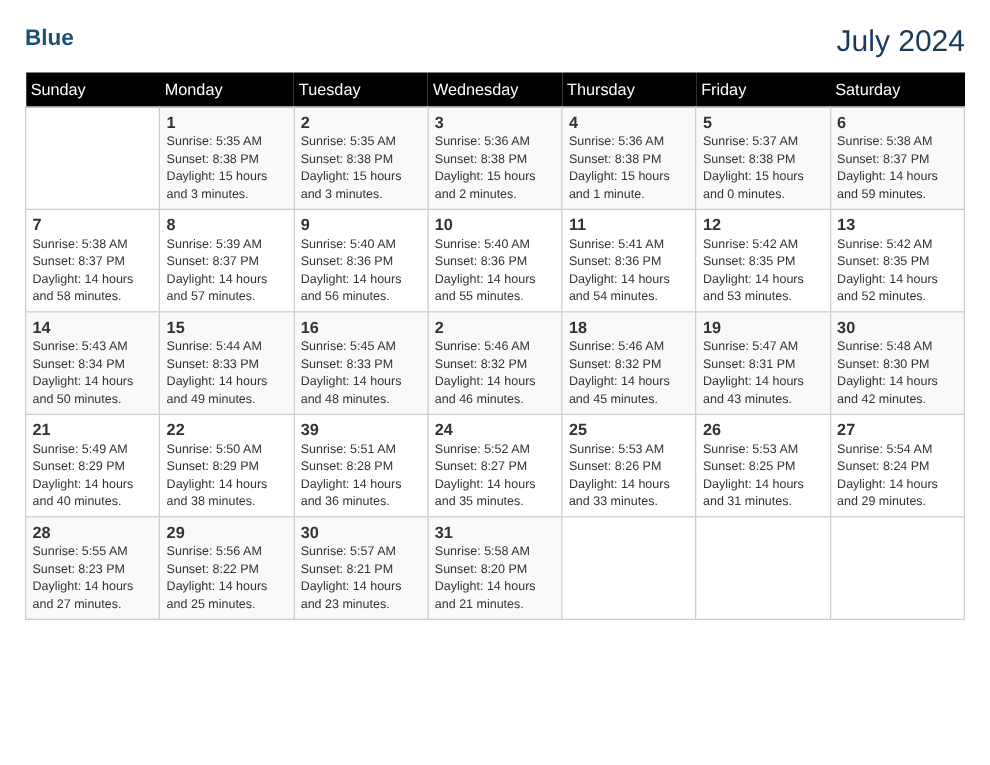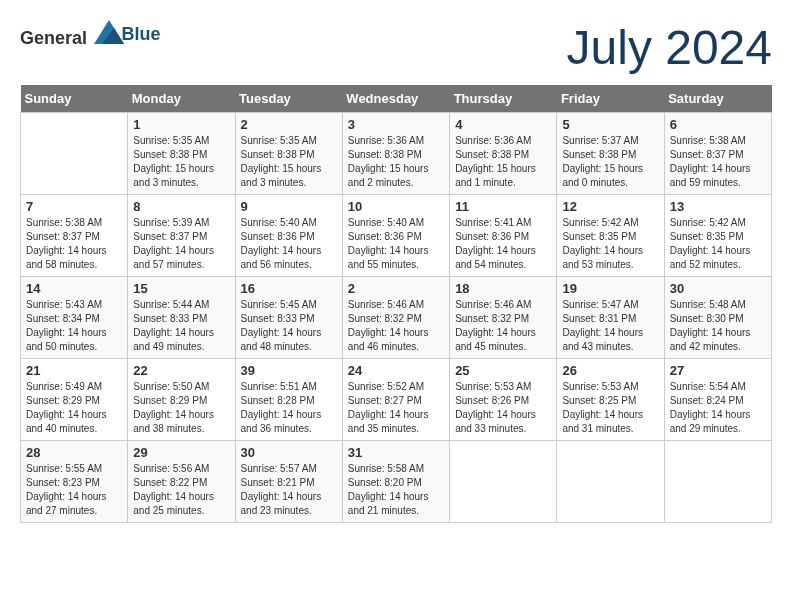--- a/index.html
+++ b/index.html
@@ -33,40 +33,40 @@
     .logo-icon {
       width: 30px;
       height: 24px;
       margin-left: 2px;
       margin-right: -2px;
     }
     .title-block {
       text-align: right;
     }
     .month-year {
-      font-size: 48px;
+      font-size: 24px;
       color: #1a3a5c;
       font-weight: normal;
     }
     .location {
       font-size: 14px;
       color: #555;
     }
     table {
       width: 100%;
       border-collapse: collapse;
       font-size: 11px;
     }
     thead th {
-      background-color: #737373;
+      background-color: #000000;
       color: #fff;
       padding: 6px 4px;
       text-align: left;
       font-size: 13px;
-      font-weight: bold;
+      font-weight: normal;
     }
     tbody td {
       border: 1px solid #ccc;
       vertical-align: top;
       padding: 4px 5px;
       width: 107px;
       min-height: 80px;
       background: #fff;
     }
     tbody tr:nth-child(odd) td {
@@ -86,27 +86,20 @@
     }
     .empty-cell {
       background: #fff !important;
     }
   </style>
 </head>
 <body>
 
 <div class="header">
   <div class="logo">
-    <div>
-      <span class="logo-text-general">General</span>
-      <svg class="logo-icon" viewBox="0 0 30 24" xmlns="http://www.w3.org/2000/svg">
-        <polygon points="0,24 15,0 30,24" fill="#2471a3"></polygon>
-        <polygon points="8,24 20,8 30,24" fill="#1a5276"></polygon>
-      </svg>
-    </div>
     <div>
       <span class="logo-text-blue">Blue</span>
     </div>
   </div>
   <div class="title-block">
     <div class="month-year">July 2024</div>
   </div>
 </div>
 
 <table>

